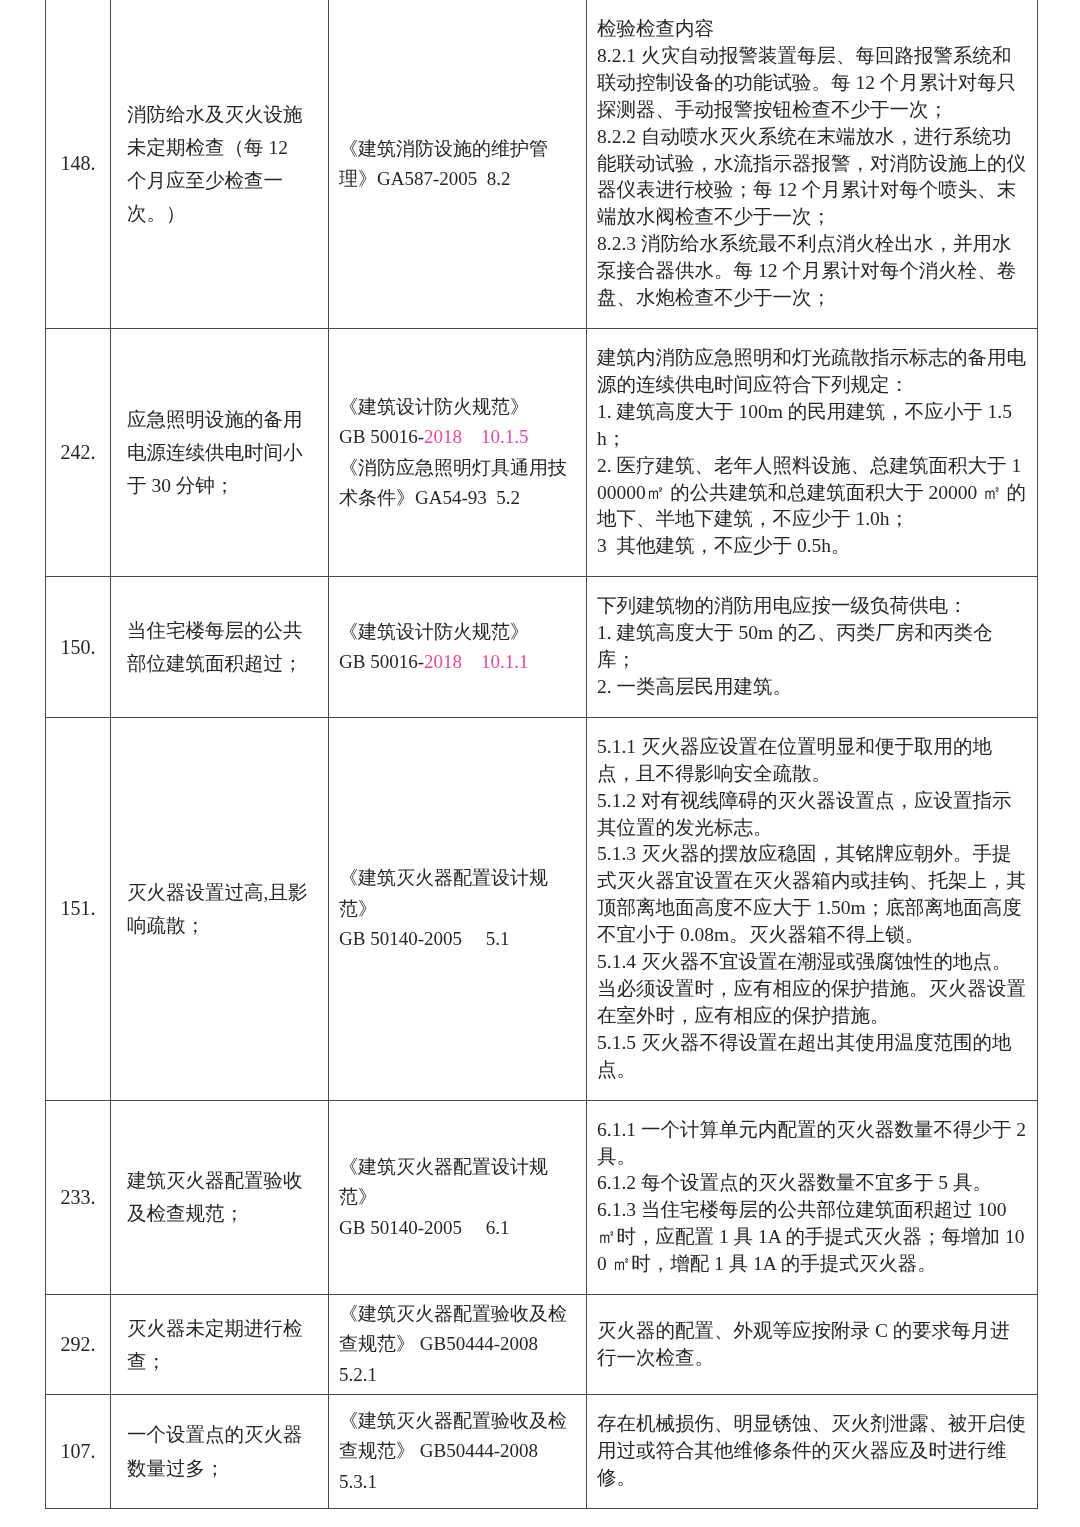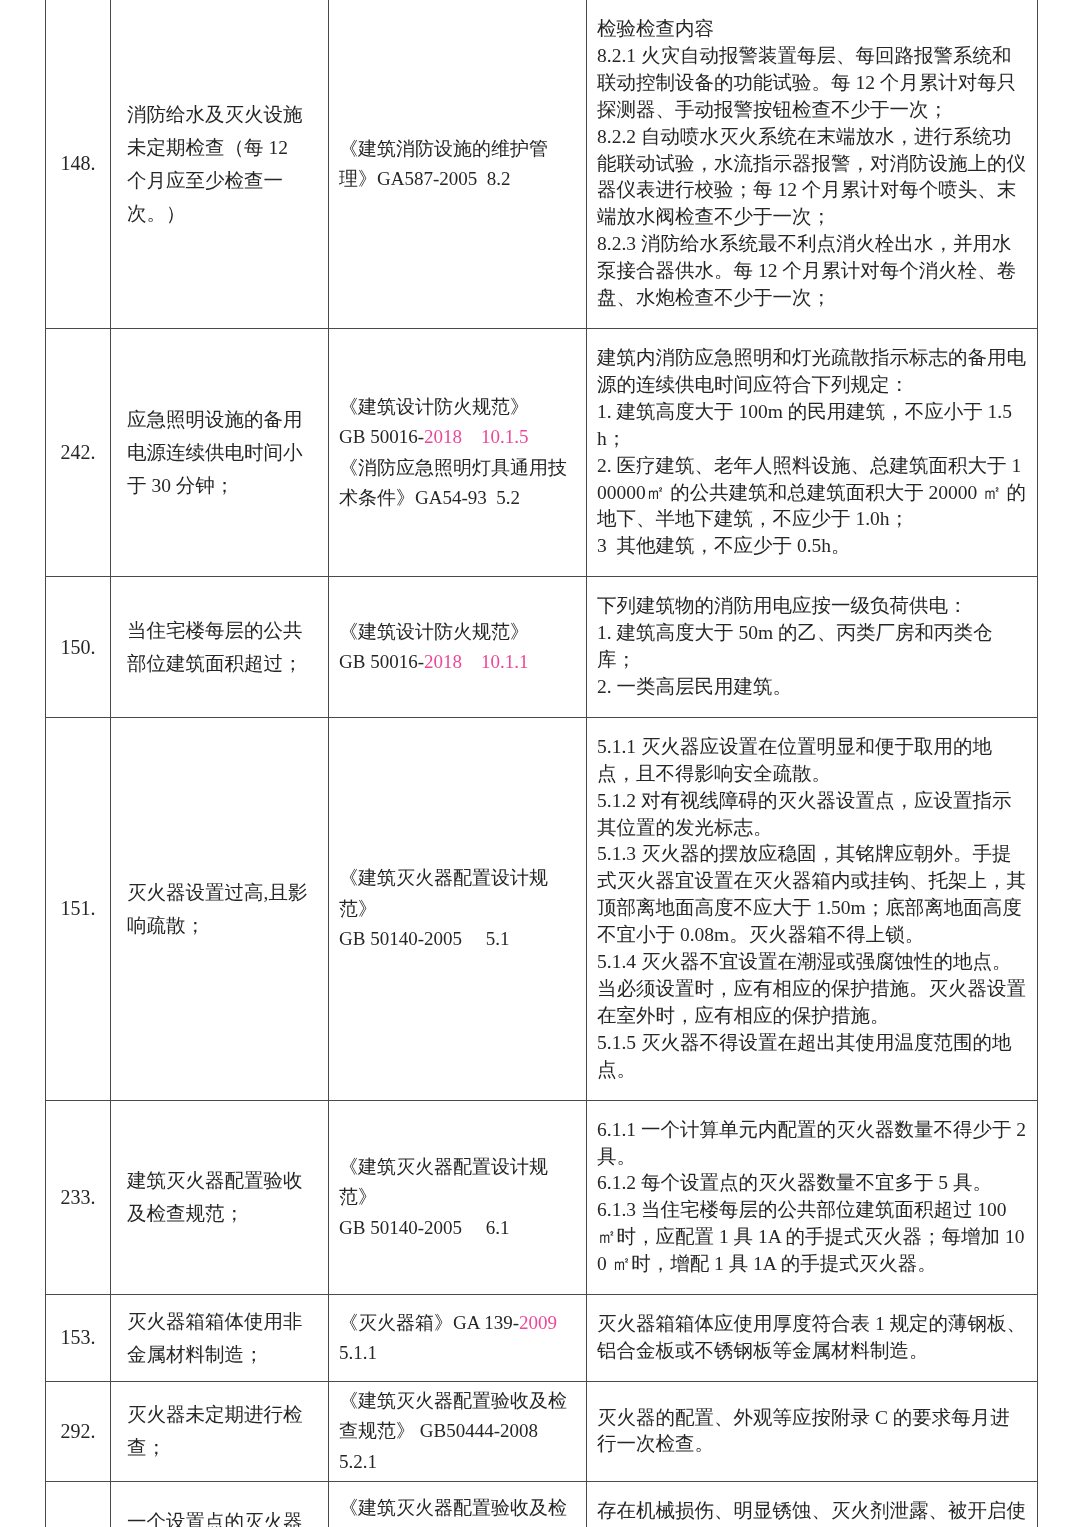--- a/index.html
+++ b/index.html
@@ -70,27 +70,20 @@
         </tr>
         <tr style="height: 178px;">
           <td class="c-num">233.</td>
           <td class="c-viol">建筑灭火器配置验收及检查规范；</td>
           <td class="c-ref"><span>《建筑灭火器配置设计规范》
 GB 50140-2005     6.1</span></td>
           <td class="c-cont"><span>6.1.1 一个计算单元内配置的灭火器数量不得少于 2 具。
 6.1.2 每个设置点的灭火器数量不宜多于 5 具。
 6.1.3 当住宅楼每层的公共部位建筑面积超过 100 ㎡时，应配置 1 具 1A 的手提式灭火器；每增加 100 ㎡时，增配 1 具 1A 的手提式灭火器。</span></td>
         </tr>
-        <tr style="height: 57px;">
-          <td class="c-num">153.</td>
-          <td class="c-viol">灭火器箱箱体使用非金属材料制造；</td>
-          <td class="c-ref"><span>《灭火器箱》GA 139-</span><span class="red">2009</span><span>
-5.1.1</span></td>
-          <td class="c-cont"><span>灭火器箱箱体应使用厚度符合表 1 规定的薄钢板、铝合金板或不锈钢板等金属材料制造。</span></td>
-        </tr>
         <tr style="height: 86px;">
           <td class="c-num">292.</td>
           <td class="c-viol">灭火器未定期进行检查；</td>
           <td class="c-ref"><span>《建筑灭火器配置验收及检查规范》 GB50444-2008
 5.2.1</span></td>
           <td class="c-cont"><span>灭火器的配置、外观等应按附录 C 的要求每月进行一次检查。</span></td>
         </tr>
         <tr style="height: 82px;">
           <td class="c-num">107.</td>
           <td class="c-viol">一个设置点的灭火器数量过多；</td>

